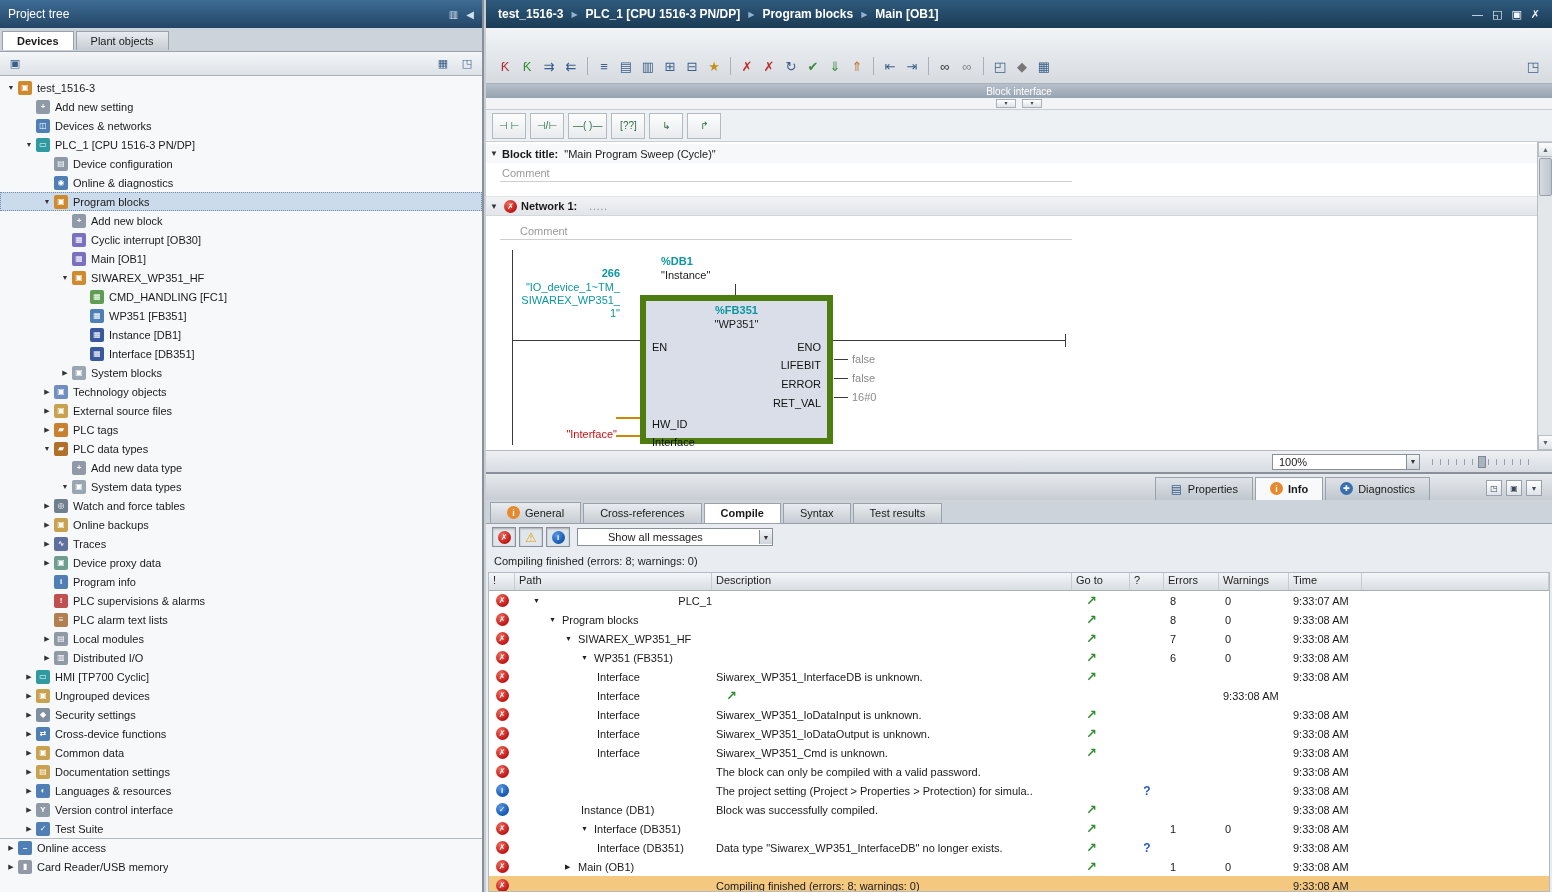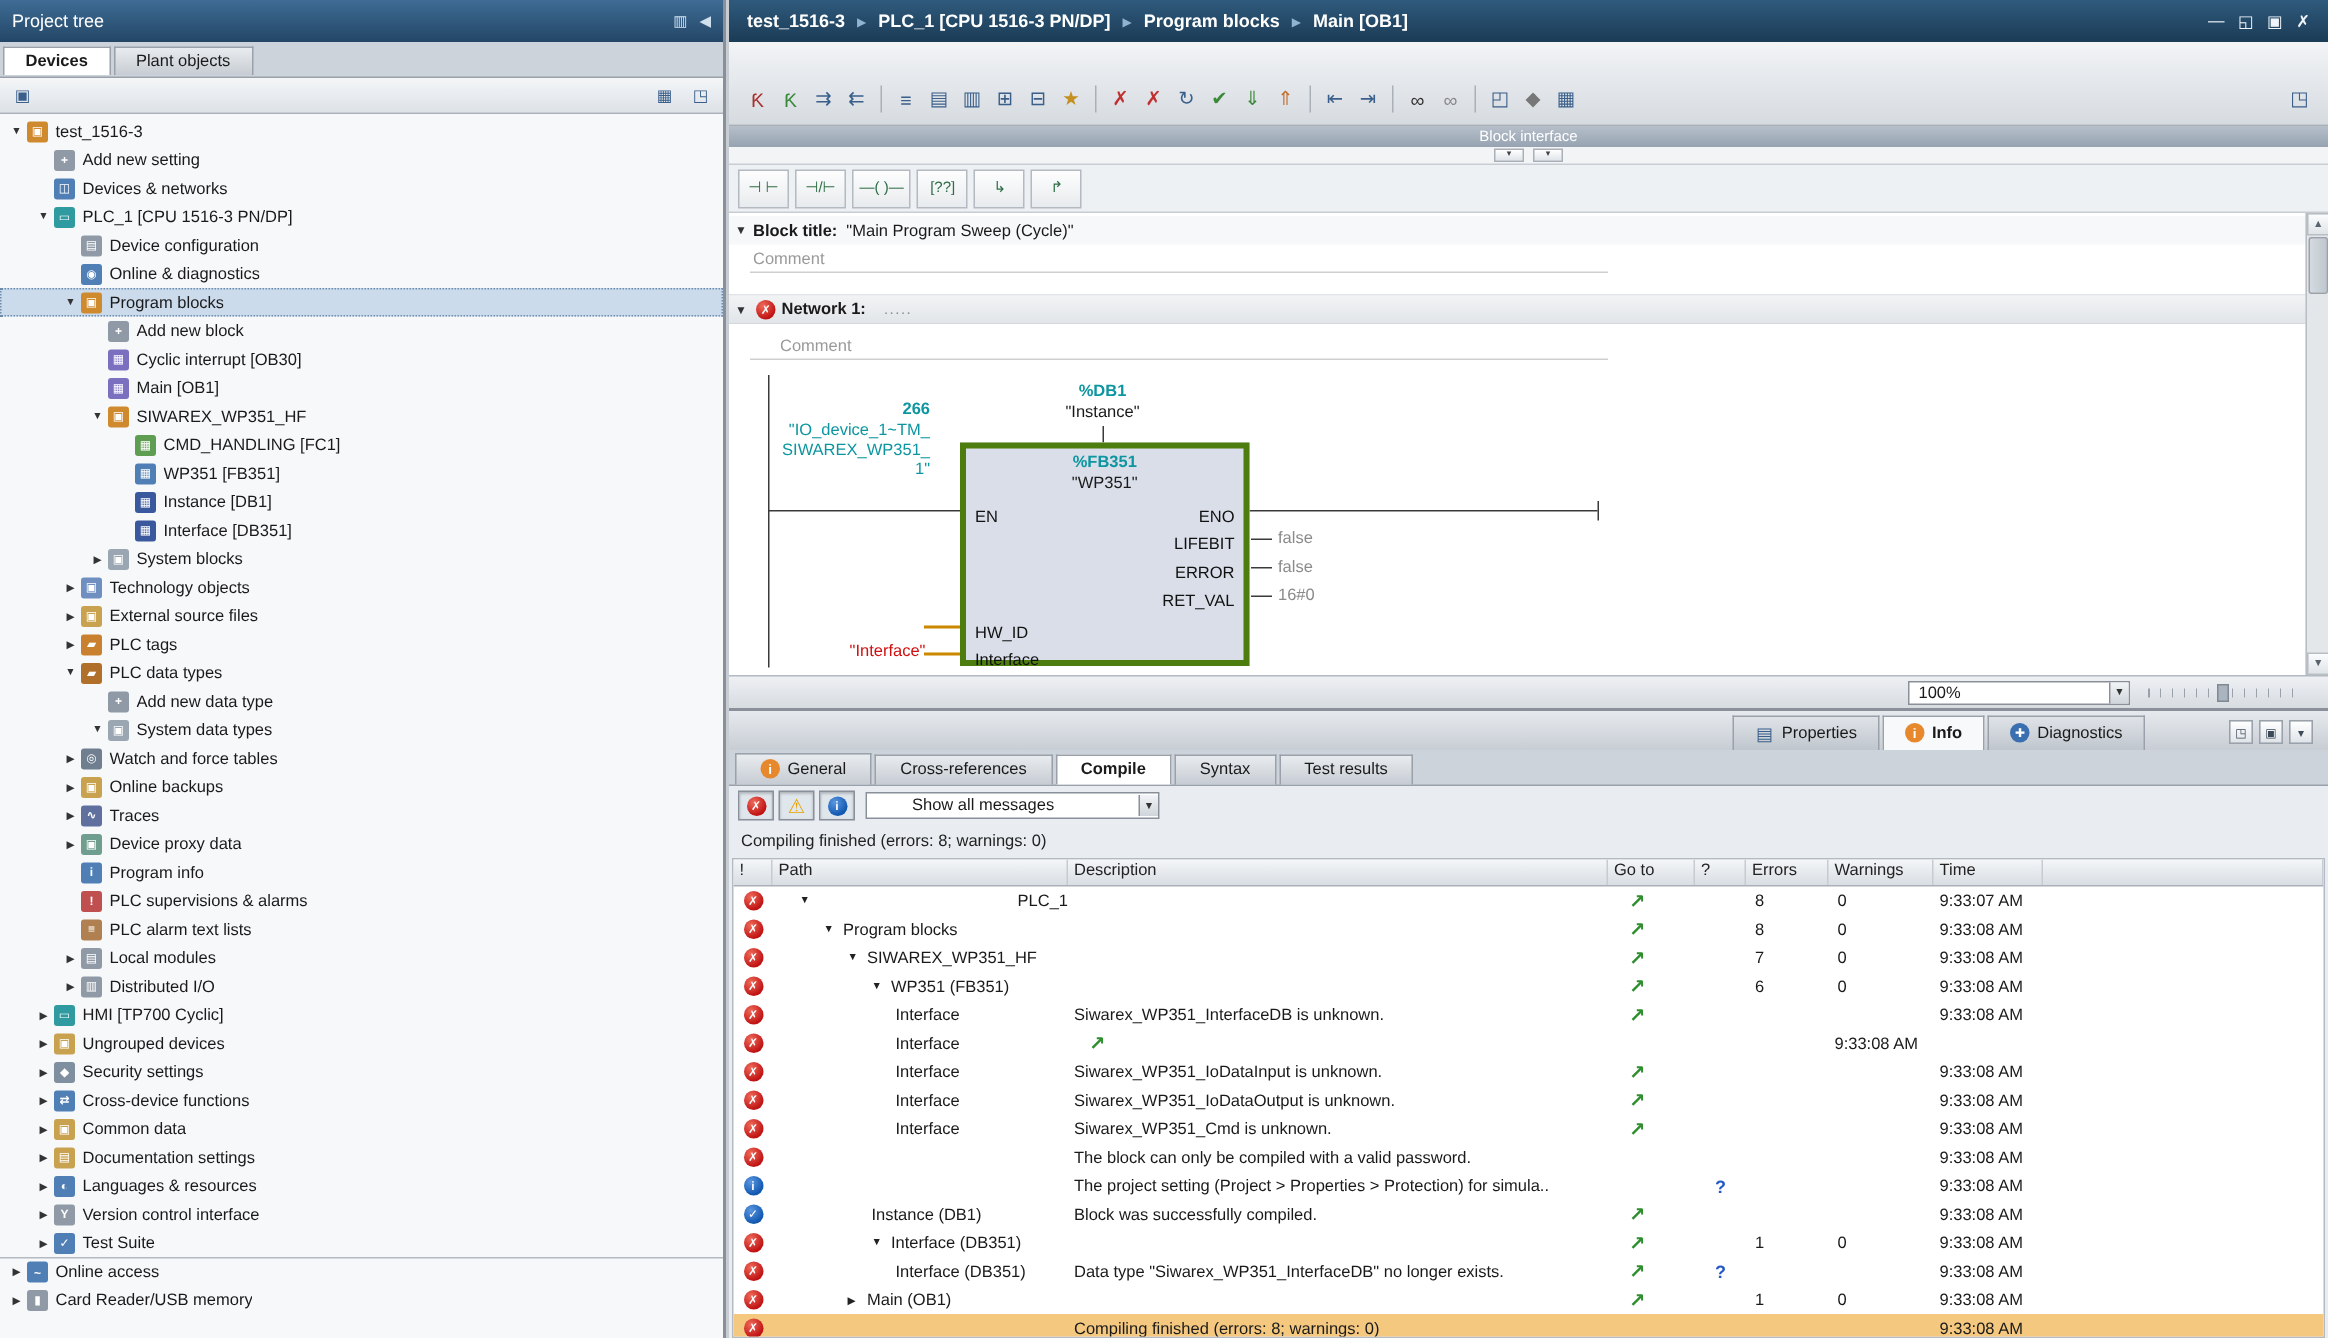--- a/index.html
+++ b/index.html
@@ -63,23 +63,23 @@
   .wire.orange{background:#cc8800;}
   .rail{left:26px;top:108px;width:1px;height:195px;}
   .en-wire{left:26px;top:198px;width:128px;height:1px;}
   .eno-wire{left:347px;top:198px;width:232px;height:1px;}
   .eno-tick{left:579px;top:192px;width:1px;height:13px;}
   .db-line{left:249px;top:142px;width:1px;height:11px;}
   .hw-wire{left:130px;top:275px;width:24px;height:2px;}
   .intf-wire{left:130px;top:293px;width:24px;height:2px;}
   .teal{color:#0d96a0;}
   .red{color:#d01010;}
-  .db-label{position:absolute;left:175px;top:112px;width:148px;text-align:center;line-height:14px;}
+  .db-label{position:absolute;left:175px;top:112px;width:148px;text-align:left;line-height:14px;}
   .db-label .ref{font-weight:bold;}
-  .fb-block{position:absolute;left:154px;top:153px;width:193px;height:149px;background:#d9dee9;border:4px solid #4d7c0f;}
+  .fb-block{position:absolute;left:154px;top:153px;width:193px;height:149px;background:#d9dee9;border:6px solid #4d7c0f;}
   .fb-ref{position:absolute;left:0;top:3px;width:100%;text-align:center;font-weight:bold;}
   .fb-name{position:absolute;left:0;top:17px;width:100%;text-align:center;}
   .pin{position:absolute;font-size:11px;color:#111;}
   .pin-en{left:6px;top:40px;}
   .pin-eno{right:6px;top:40px;}
   .pin-out{right:6px;}
   .pin-hwid{left:6px;top:117px;}
   .pin-intf{left:6px;top:135px;}
   .out-dash{position:absolute;left:348px;width:14px;height:1px;background:#3a3a3a;}
   .out-val{position:absolute;left:366px;color:#8b8b8b;}

